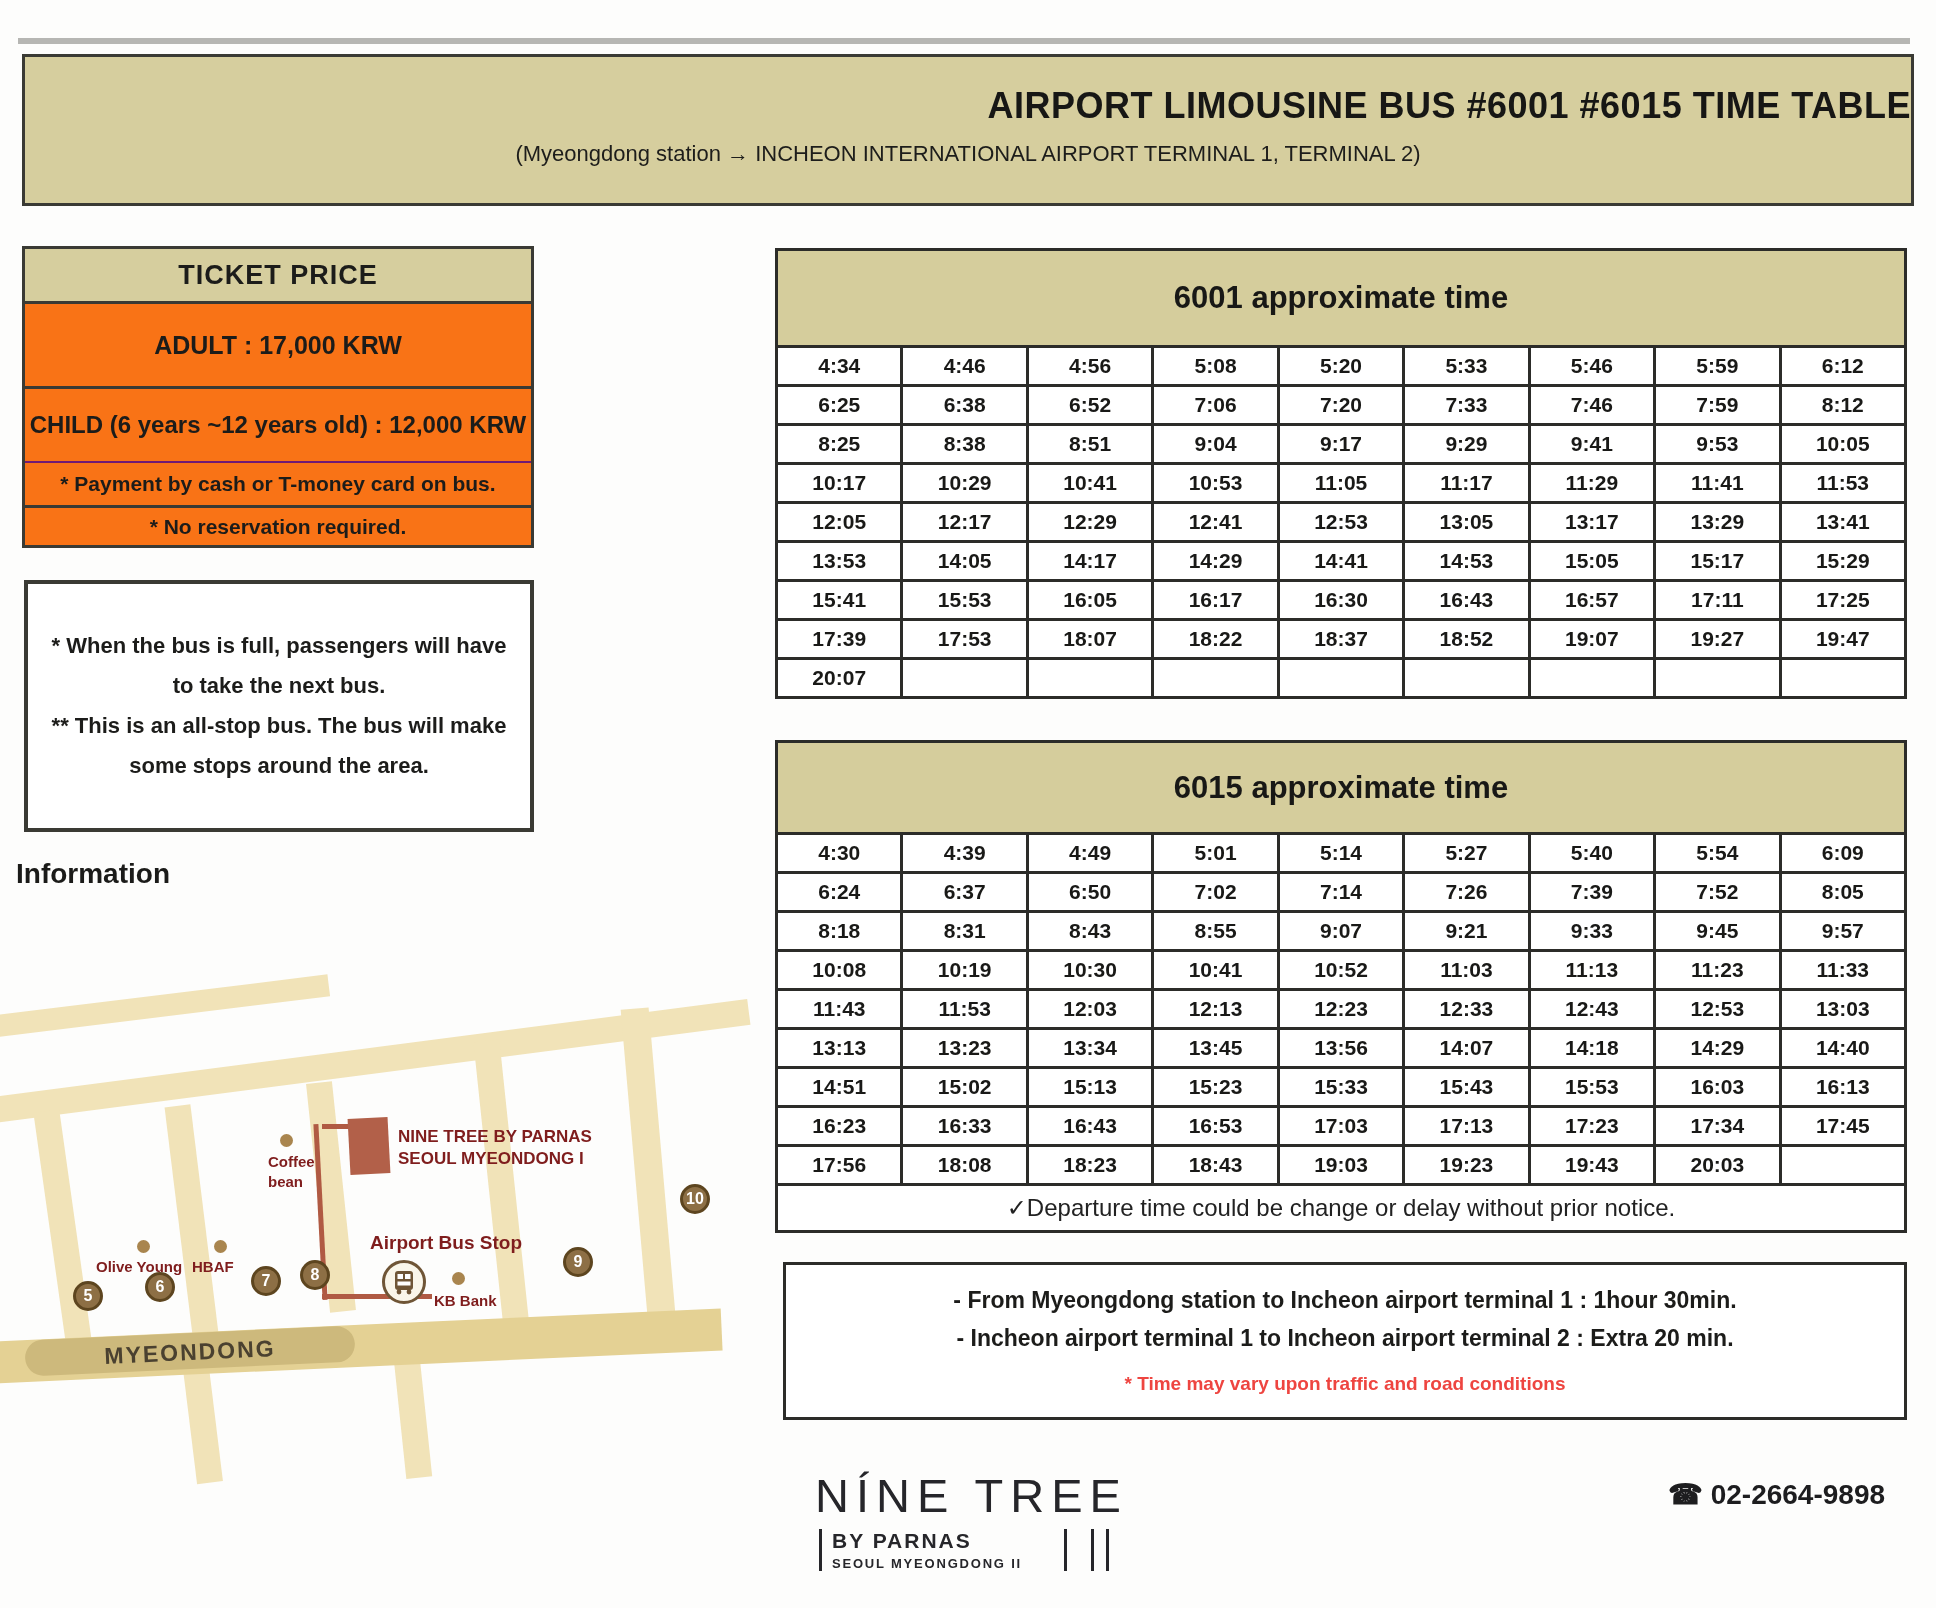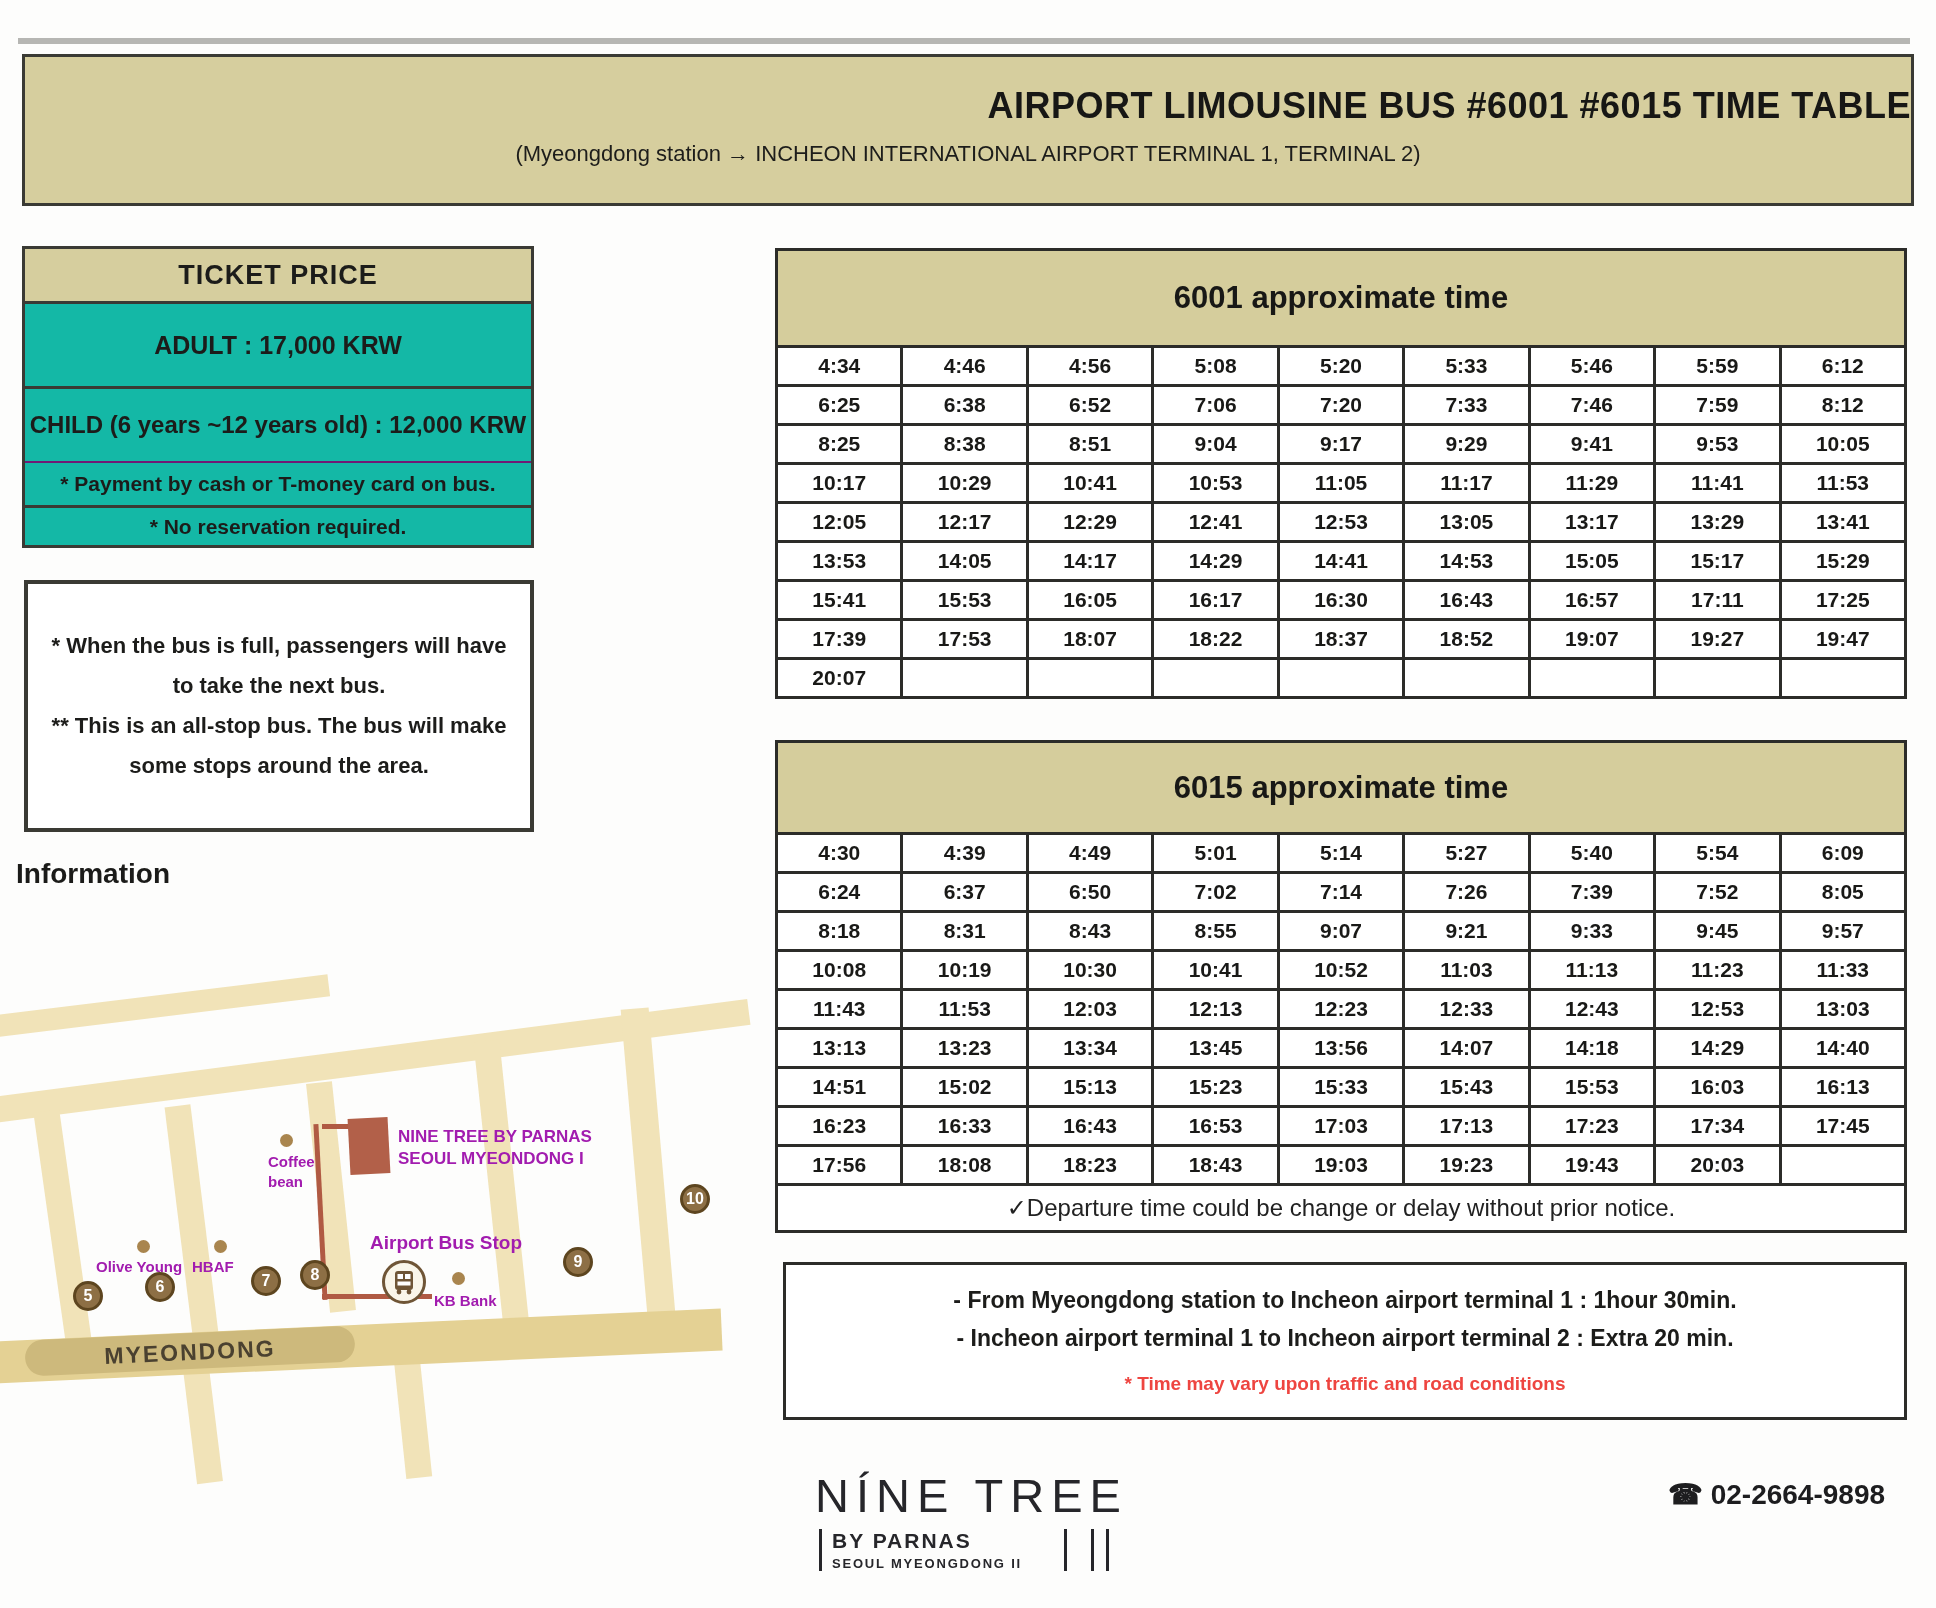--- a/index.html
+++ b/index.html
@@ -10,21 +10,21 @@
   .scanline{position:absolute;left:18px;top:38px;width:1892px;height:6px;background:#9d9d9b;opacity:.75;}
 
   
   .banner{position:absolute;left:22px;top:54px;width:1892px;height:152px;background:#d6ce9e;
           border:3px solid #3a3a34;box-sizing:border-box;text-align:center;}
   .banner-title{margin-top:28px;font-size:36px;font-weight:800;letter-spacing:.5px;color:#171715;text-align:right;}
   .banner-subtitle{margin-top:14px;font-size:22px;font-weight:400;color:#1d1d1b;}
 
   
   .ticket-box{position:absolute;left:22px;top:246px;width:512px;height:302px;border:3px solid #3a3a34;
-              box-sizing:border-box;background:#14b8a6;display:flex;flex-direction:column;}
+              box-sizing:border-box;background:#f97316;display:flex;flex-direction:column;}
   .ticket-header{height:52px;background:#d6ce9e;border-bottom:3px solid #3a3a34;display:flex;
                  align-items:center;justify-content:center;font-size:27px;font-weight:800;letter-spacing:1px;}
   .ticket-row{display:flex;align-items:center;justify-content:center;text-align:center;}
   .t-adult{height:82px;font-size:25px;font-weight:800;}
   .t-child{height:72px;border-top:3px solid #3a3a34;font-size:24px;font-weight:800;}
   .t-note1{height:42px;border-top:2px solid #701a75;font-size:21px;font-weight:800;}
   .t-note2{flex:1;border-top:3px solid #3a3a34;font-size:21px;font-weight:800;}
 
   
   .notice-box{position:absolute;left:24px;top:580px;width:510px;height:252px;border:4px solid #3a3a34;
@@ -33,21 +33,21 @@
 
   .info-heading{position:absolute;left:16px;top:858px;font-size:28px;font-weight:800;color:#1b1b19;}
 
   
   .road{position:absolute;background:#f1e3b8;}
   .mainroad{position:absolute;background:#e4d194;}
   .pill{position:absolute;background:#cdb97c;border-radius:18px;}
   .street-label{position:absolute;font-size:23px;font-weight:800;color:#4a4130;letter-spacing:2px;text-align:center;}
   .route{position:absolute;background:#b05a43;}
   .hotel-sq{position:absolute;background:#b26049;transform:rotate(-3deg);}
-  .map-label{position:absolute;font-weight:800;color:#a21caf;}
+  .map-label{position:absolute;font-weight:800;color:#7f1d1d;}
   .dot{position:absolute;width:13px;height:13px;border-radius:50%;background:#a9854e;}
   .exit{position:absolute;width:30px;height:30px;border-radius:50%;background:#8d6f45;border:3px solid #5d451f;
         box-sizing:border-box;color:#fff;font-size:16px;font-weight:800;display:flex;align-items:center;justify-content:center;}
   .busicon{position:absolute;width:44px;height:44px;border-radius:50%;background:#faf6ea;border:3px solid #6f5536;
            box-sizing:border-box;display:flex;align-items:center;justify-content:center;}
 
   
   .timetable{position:absolute;left:775px;width:1132px;border:3px solid #2c2c29;box-sizing:border-box;background:#2c2c29;}
   .tt-header{background:#d5cd9c;border-bottom:3px solid #2c2c29;display:flex;align-items:center;justify-content:center;
              font-size:31px;font-weight:800;color:#181816;}

